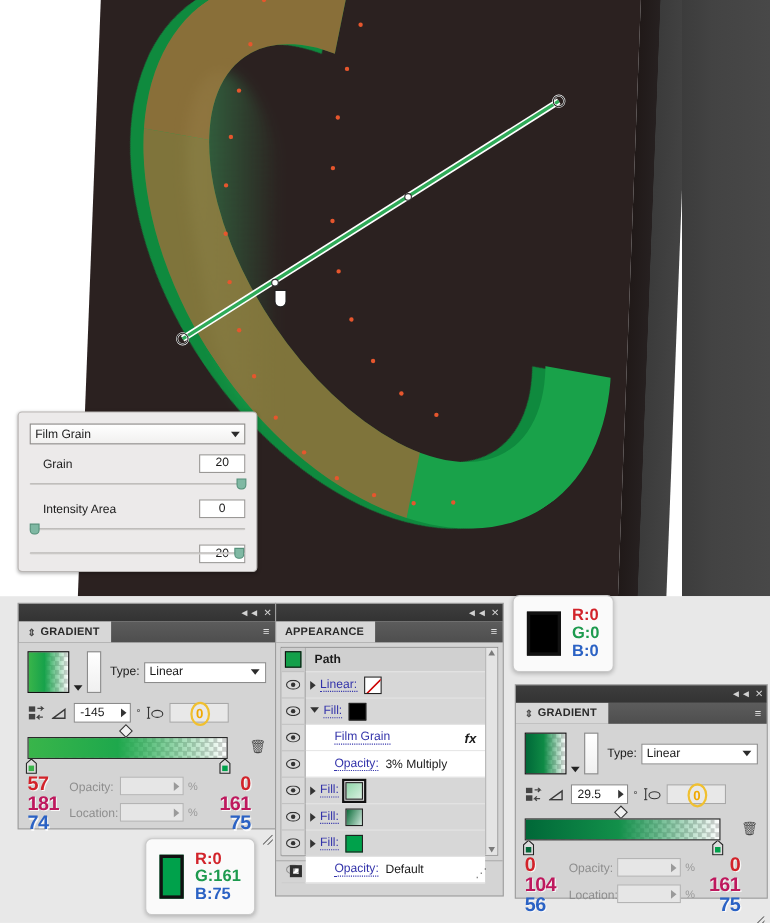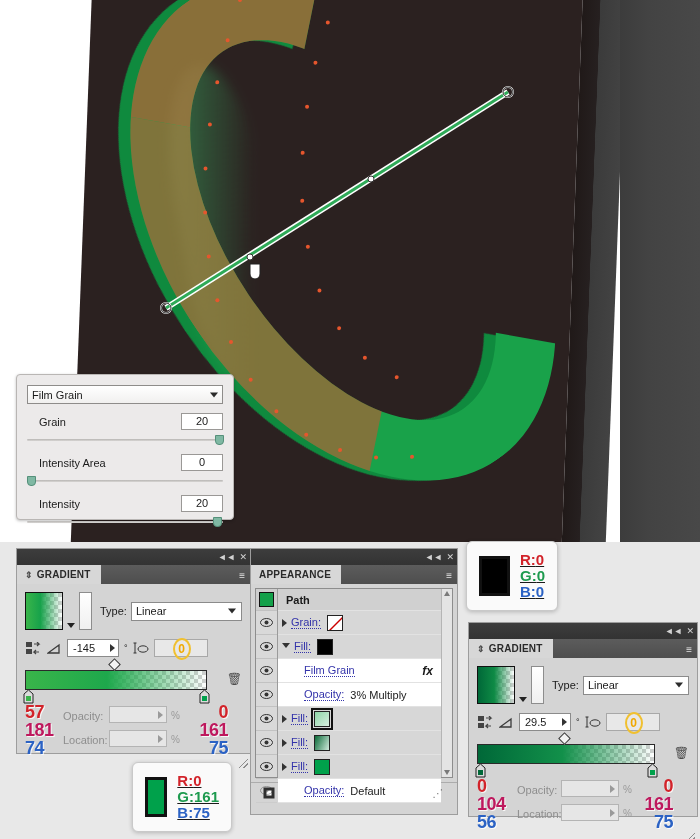--- a/index.html
+++ b/index.html
@@ -406,21 +406,21 @@
     display: flex; align-items: center;
     gap: 10px;
     padding: 10px 12px;
     z-index: 40;
   }
   .callout .sw {
     width: 40px; height: 40px;
     border: 3px solid #111;
   }
   .callout .rgb { line-height: 1.06; }
-  .callout .rgb div { font-weight: bold; font-size: 15px; text-decoration: underline; }
+  .callout .rgb div { font-weight: bold; font-size: 15px; }
   .cr { color: #d2232a; }
   .cg { color: #1d9a4e; }
   .cb { color: #2b62c4; }
 </style>
 </head>
 <body>
 
 <div id="canvas-area">
   <div id="left-white"></div>
   <div id="artboard-card"></div>
@@ -494,21 +494,20 @@
   <div class="fg-row">
     <div class="lbl">Intensity Area</div>
     <div class="val">0</div>
     <div class="fg-slider">
       <div class="track"></div>
       <div class="knob" style="left:0%"></div>
     </div>
   </div>
 
   <div class="fg-row">
-    <div class="lbl">Intensity</div>
     <div class="val">20</div>
     <div class="fg-slider">
       <div class="track"></div>
       <div class="knob" style="left:95%"></div>
     </div>
   </div>
 </div>
 
 <div class="panel" id="gradient-panel-left" style="left:16px; top:548px; width:235px; height:206px;">
   <div class="panel-titlebar">
@@ -677,21 +676,21 @@
         </div>
     </div>
 
     <div class="app-rows">
       <div class="app-row header">
         <span>Path</span>
       </div>
 
       <div class="app-row alt">
         <span class="tri"></span>
-        <span class="app-link">Grain:</span>
+        <span class="app-link">Linear:</span>
         <span class="swatch-sq" style="background:#fff;position:relative;overflow:hidden">
           <svg width="16" height="16" viewBox="0 0 16 16" style="position:absolute;left:0;top:0">
               <line x1="15" y1="1" x2="1" y2="15" stroke="#cc0000" stroke-width="1.4"></line>
             </svg>
         </span>
       </div>
 
       <div class="app-row alt">
         <span class="tri open"></span>
         <span class="app-link">Fill:</span>

